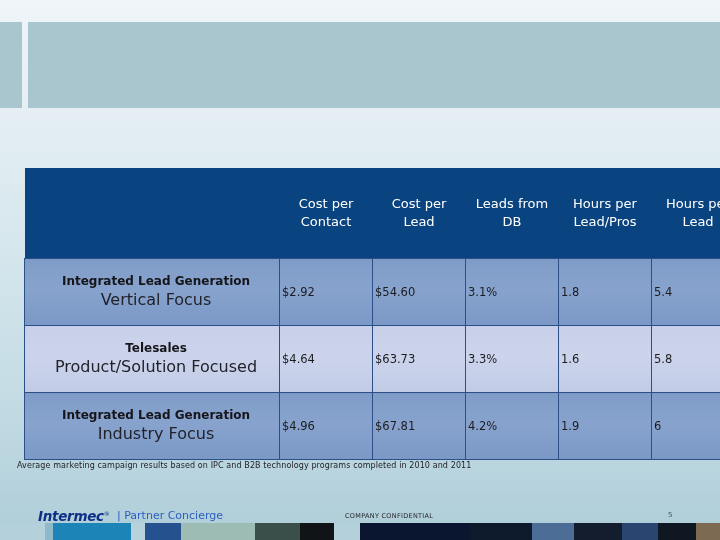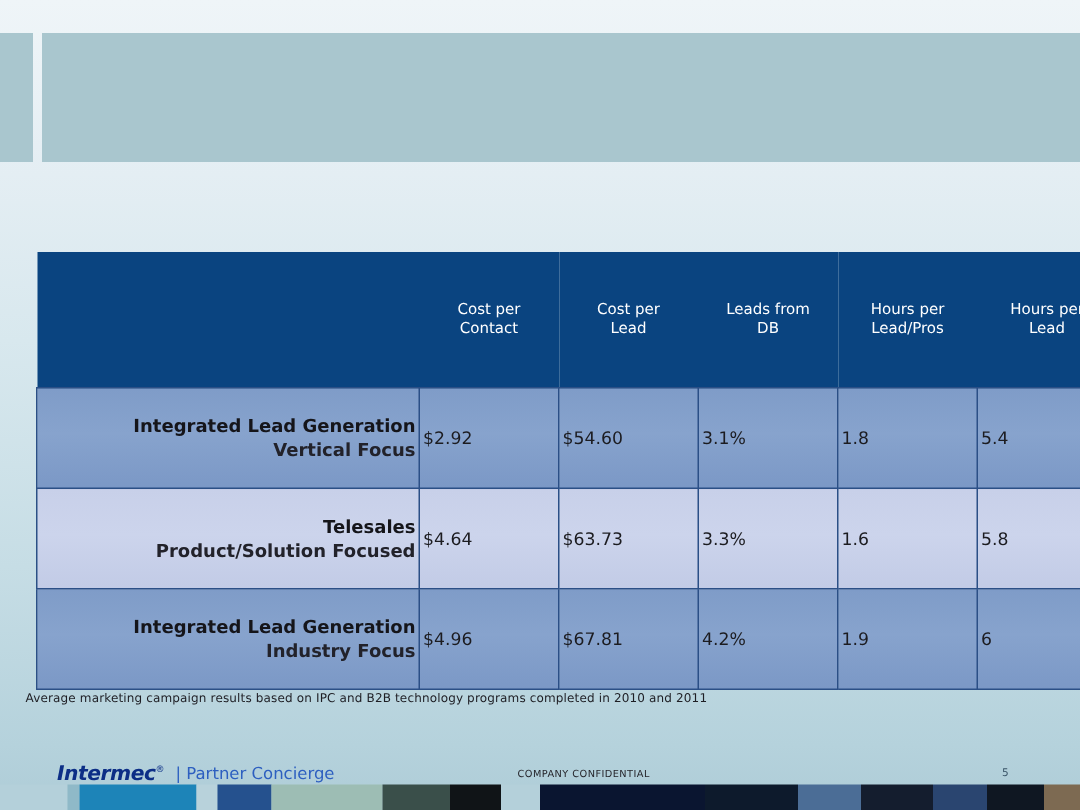--- a/index.html
+++ b/index.html
@@ -59,21 +59,21 @@
   }
   table.data {
     border-collapse: collapse;
     width: 672px;
     table-layout: fixed;
   }
   table.data thead th {
     background: #0a4480;
     color: #ffffff;
     font-weight: normal;
-    font-size: 10px;
+    font-size: 13px;
     line-height: 1.35;
     padding: 14px 4px 14px 4px;
     height: 62px;
     vertical-align: middle;
     text-align: center;
     border: none;
   }
   table.data thead th.corner {
     background: #0a4480;
     text-align: left;
@@ -87,33 +87,33 @@
     height: 58px;
     padding: 4px 2px;
   }
   table.data tbody tr.odd td {
     background: linear-gradient(to bottom, #7f9cc8 0%, #87a3cd 45%, #7b98c6 100%);
   }
   table.data tbody tr.even td {
     background: linear-gradient(to bottom, #c8d0e9 0%, #ccd4ec 45%, #c2cbe6 100%);
   }
   table.data tbody td.label {
-    text-align: right;
+    text-align: center;
     padding-left: 10px;
   }
   .row-title {
     font-weight: bold;
     font-size: 12px;
     color: #15151a;
     display: block;
     line-height: 1.35;
   }
   .row-sub {
-    font-weight: bold;
-    font-size: 12px;
+    font-weight: normal;
+    font-size: 16px;
     color: #22222a;
     display: block;
     line-height: 1.35;
   }
 
   
   .footnote {
     position: absolute;
     left: 17px;
     top: 461px;

